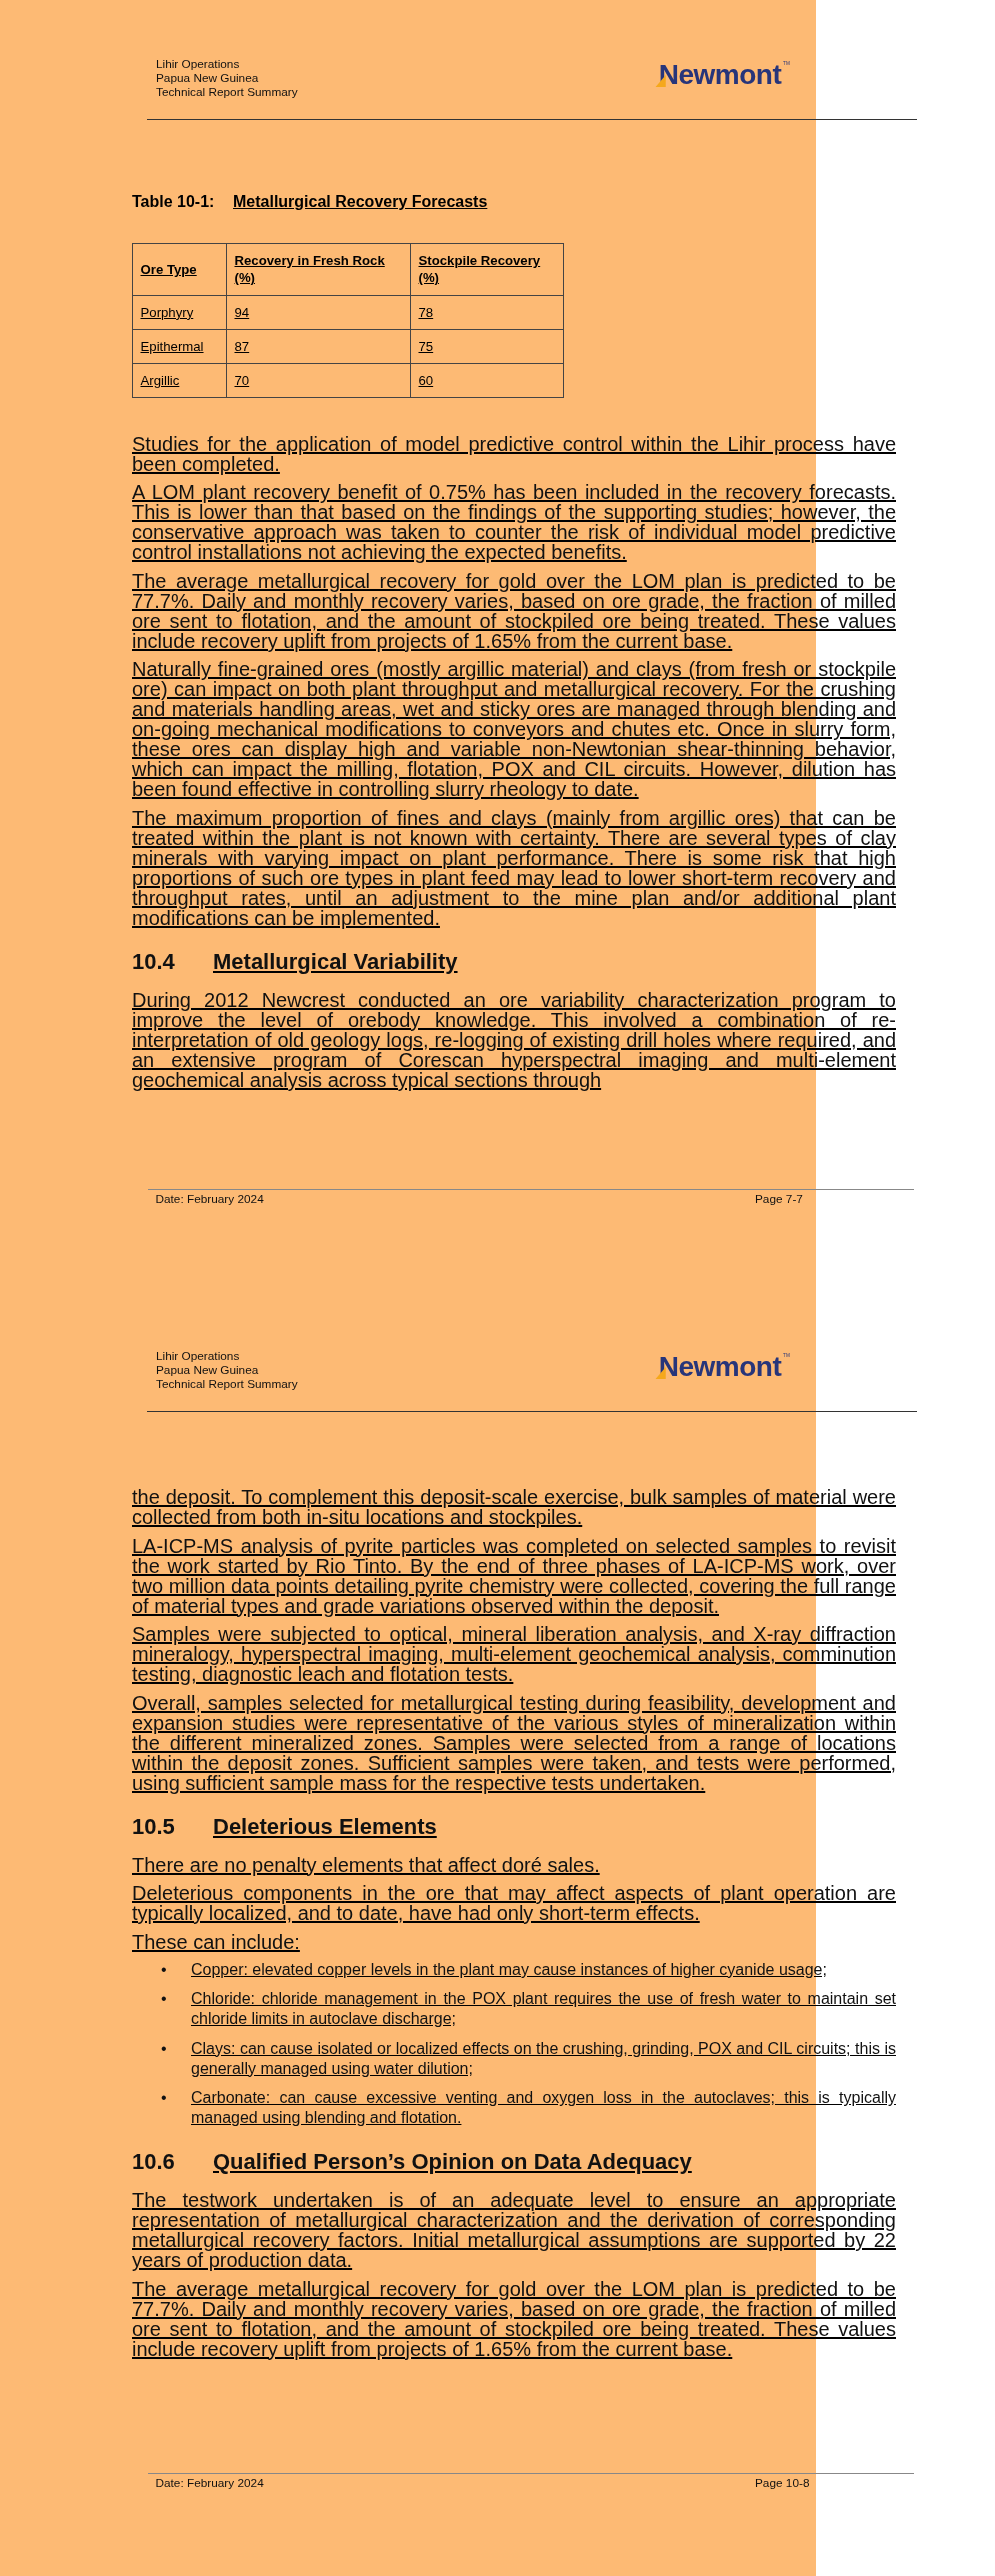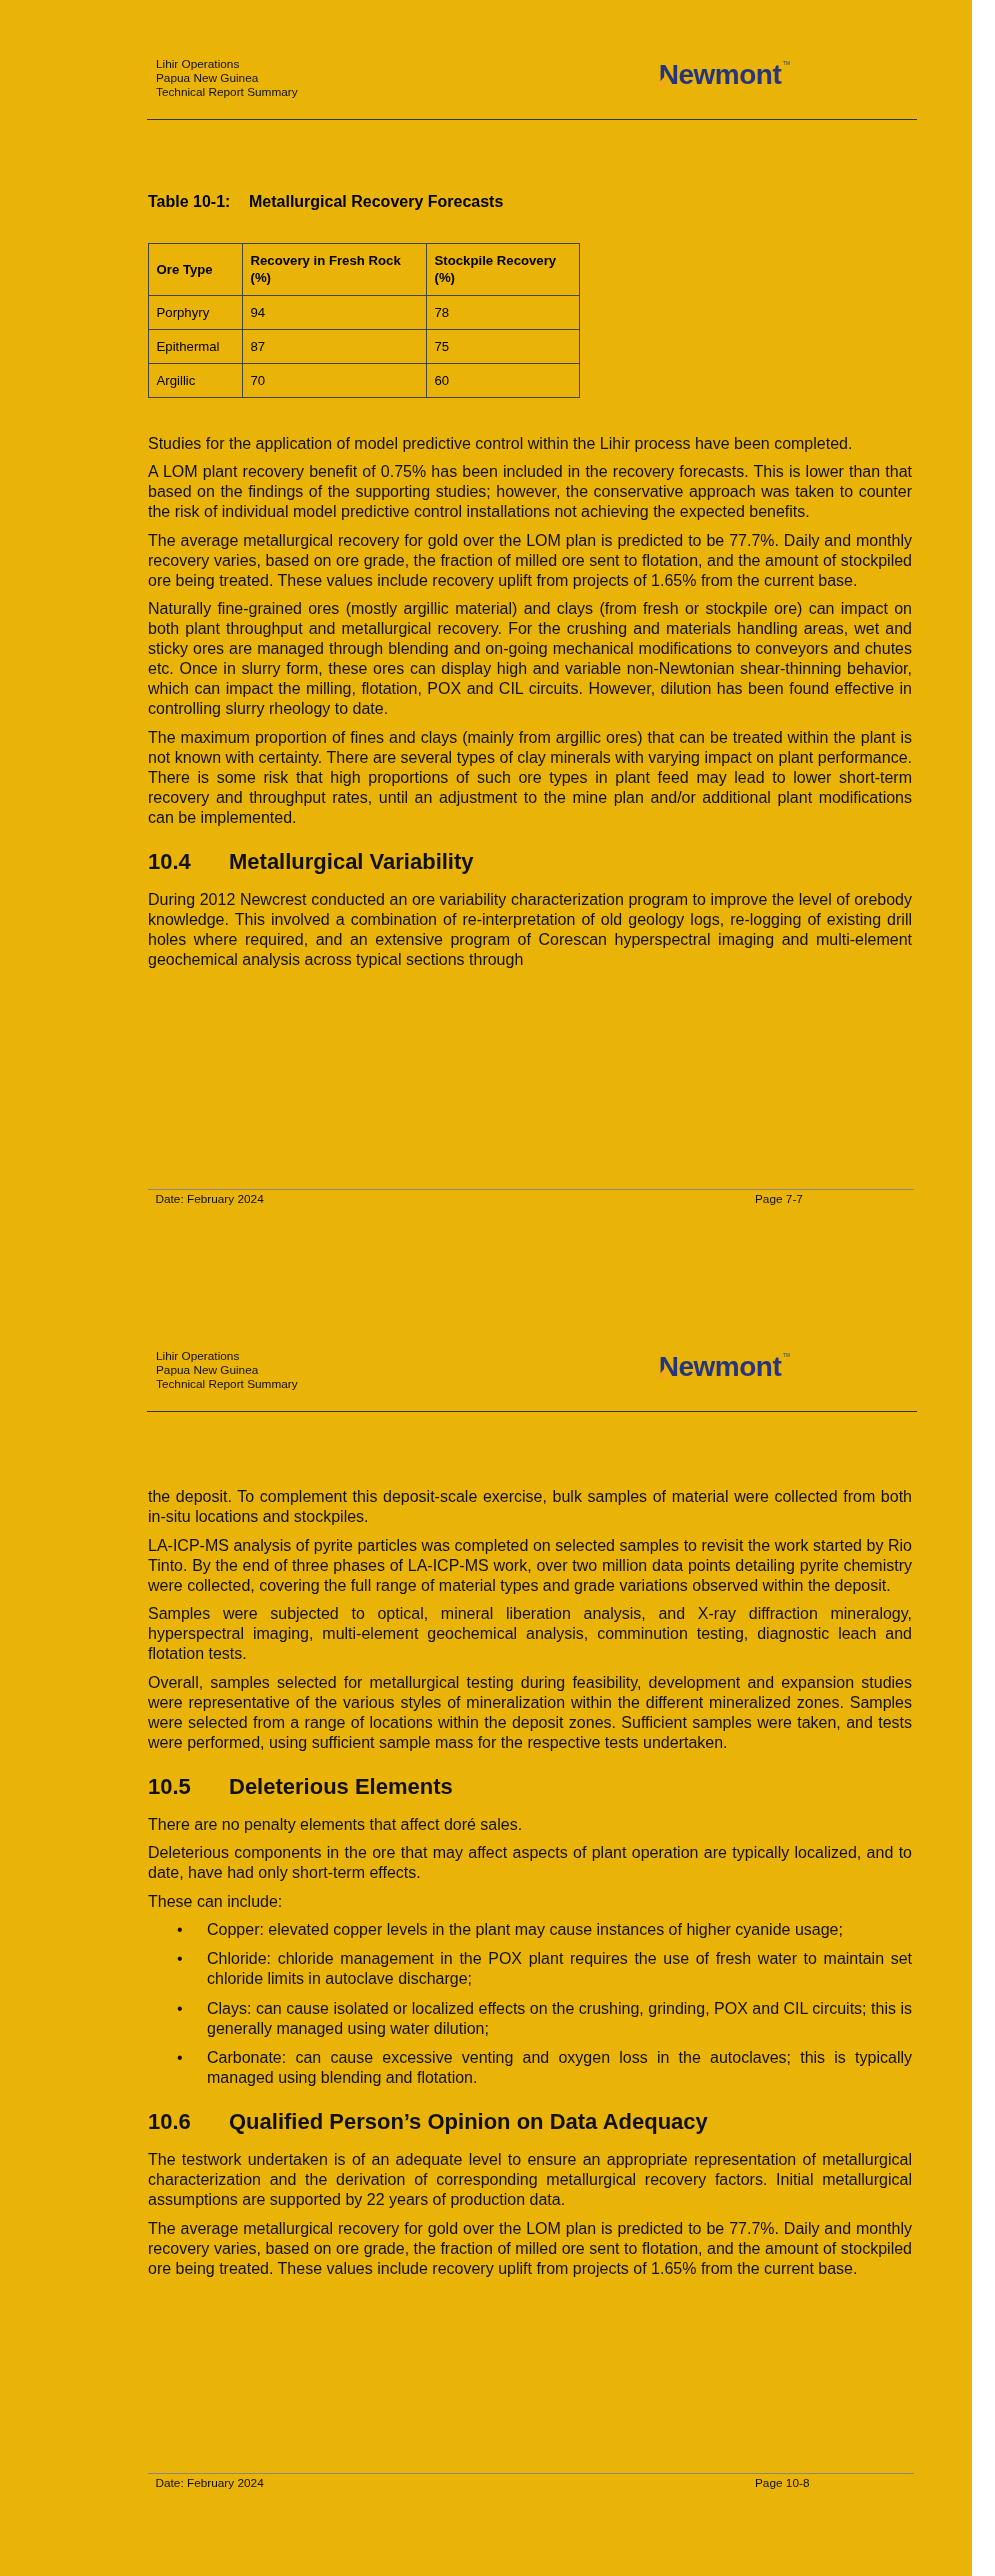--- a/index.html
+++ b/index.html
@@ -1,39 +1,39 @@
 <!DOCTYPE html>
 <html style="font-size:15px"><head>
 <meta charset="utf-8">
 <style>
   html, body { margin: 0; padding: 0; background: #ffffff; }
   body { width: 995px; height: 2576px; position: relative; font-family: "Liberation Sans", sans-serif; color: #000; }
-  .page { position: absolute; left: 0; width: 972px; height: 1288px; background: #eab308; }
+  .page { position: absolute; left: 0; width: 816px; height: 1288px; background: #fdba74; }
   .page1 { top: 0; }
   .page2 { top: 1288px; }
 
   .hdr { position: absolute; left: 156px; width: 761px; }
   .hdr-lines { position: absolute; left: 0; top: 0; font-size: 11.8px; line-height: 14px; color: #111; }
   .hdr-lines div { white-space: nowrap; }
   .logo { position: absolute; left: 495px; top: 3.8px; height: 28px; display: flex; align-items: flex-start; }
   .logo-mark { position: relative; width: 19px; height: 26.4px; }
   .logo-text { font-family: "Liberation Sans", sans-serif; font-weight: bold; font-size: 28px; color: #27357a; letter-spacing: -0.5px; line-height: 28px; }
   .logo-tm { font-size: 4.7px; color: #27357a; margin-left: 1.9px; margin-bottom: 1.9px; }
   .hdr-rule { position: absolute; left: -9.4px; width: 770px; height: 0.9px; background: #333; }
 
-  .content { position: absolute; left: 148px; width: 764px; }
+  .content { position: absolute; left: 132px; width: 764px; text-decoration: underline; }
   .tbl-caption { font-weight: bold; font-size: 16px; margin: 0; white-space: nowrap; }
   .tbl-caption .num { display: inline-block; width: 101px; }
   table.rec { border-collapse: collapse; margin-top: 32px; font-size: 13.2px; }
   table.rec th, table.rec td { border: 0.9px solid #444; text-align: left; vertical-align: middle; padding: 3.8px 7.5px; }
   table.rec th { font-weight: bold; height: 43px; line-height: 17px; }
   table.rec td { height: 25.5px; }
   .c1 { width: 78px; } .c2 { width: 168px; } .c3 { width: 137px; }
 
-  p.body { font-size: 16px; line-height: 20px; text-align: justify; margin: 0 0 8.5px 0; color: #111; }
+  p.body { font-size: 20px; line-height: 20px; text-align: justify; margin: 0 0 8.5px 0; color: #111; }
   h3.sec { font-size: 20px; font-weight: bold; margin: 21px 0 14px 0; color: #111; }
   h2.sec { font-size: 22px; font-weight: bold; margin: 21px 0 15px 0; color: #111; }
   .sec .num { display: inline-block; }
   h3.sec .num { width: 81px; }
   h2.sec .num { width: 81px; }
 
   ul.bul { margin: 3.8px 0 0 0; padding: 0; list-style: none; }
   ul.bul li { position: relative; padding-left: 59px; font-size: 16px; line-height: 20px; text-align: justify; margin-bottom: 9.4px; color: #111; }
   ul.bul li .dot { position: absolute; left: 29px; top: 0; }
 

